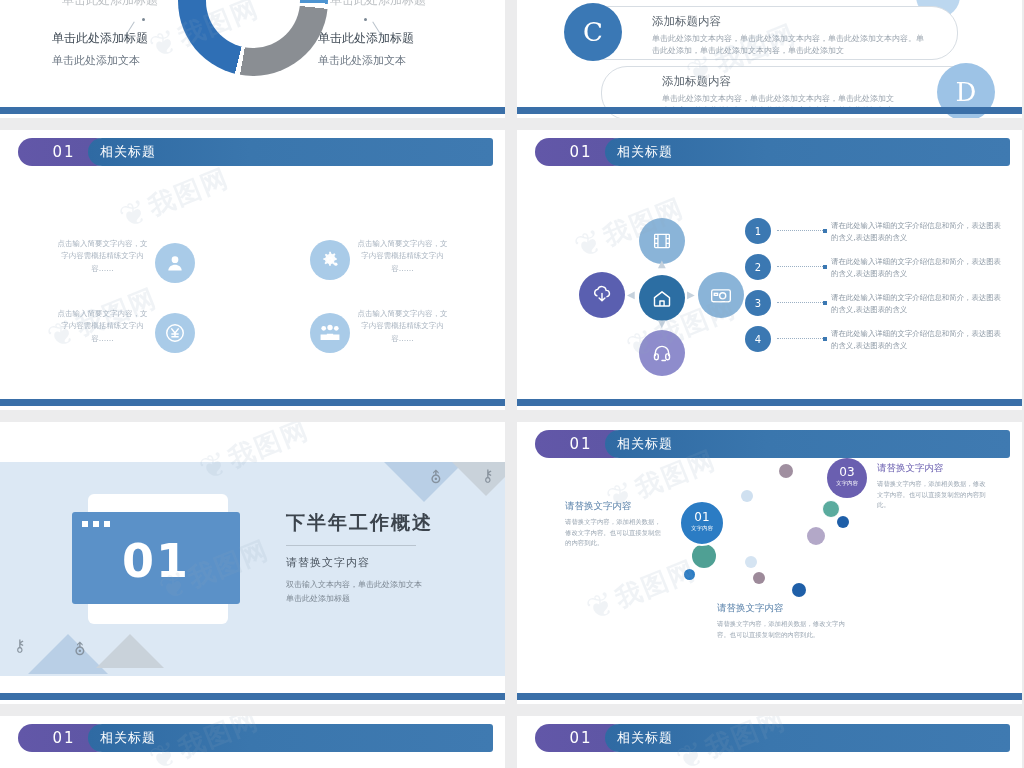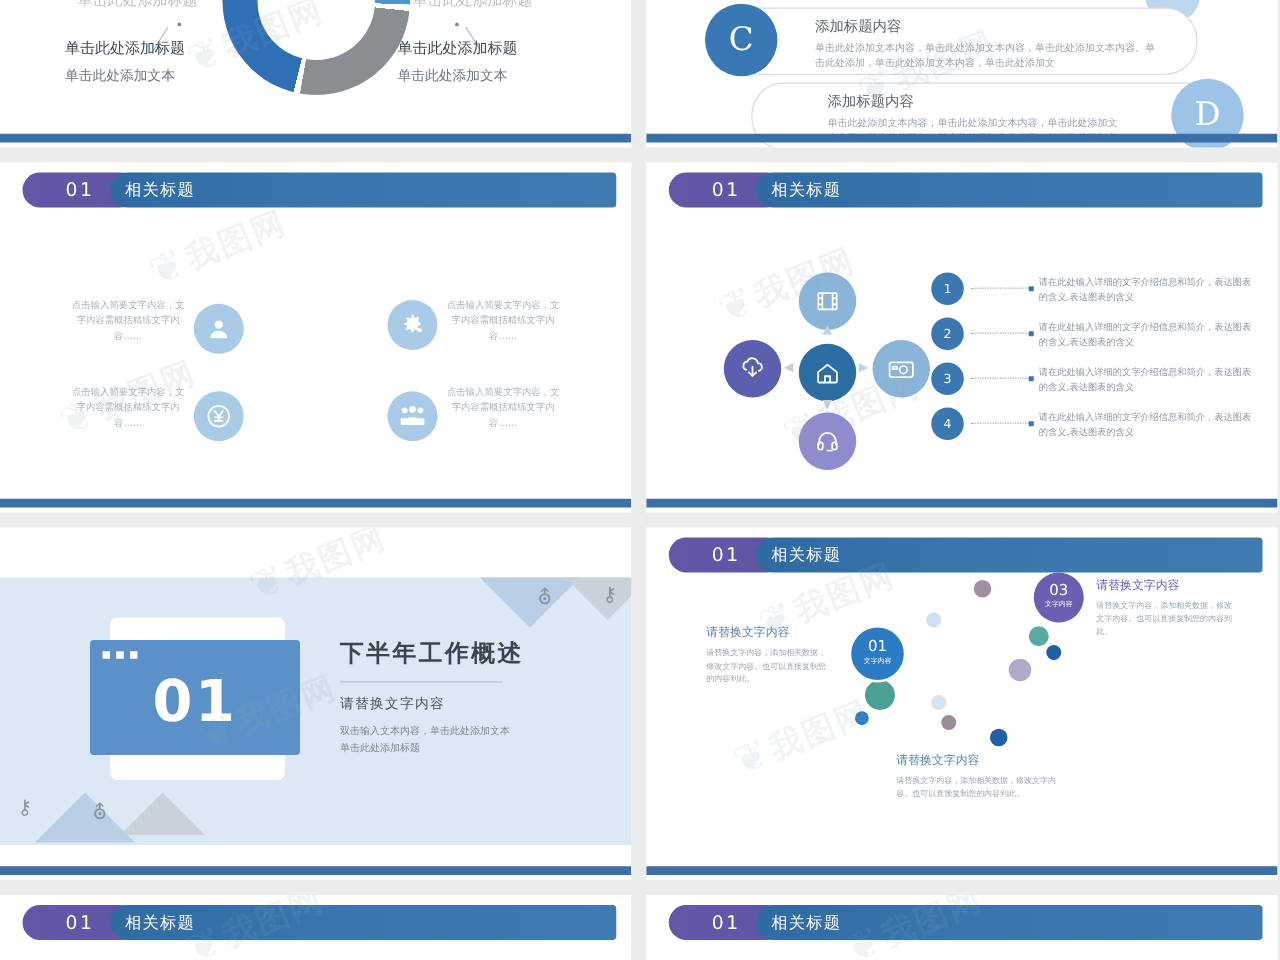--- a/index.html
+++ b/index.html
@@ -157,21 +157,21 @@
   .s5{background:#fff;}
   .s5 .band{position:absolute;left:0;right:0;top:40px;bottom:28px;background:#dce8f4;}
   .s5 .cardW{position:absolute;left:88px;top:72px;width:140px;height:130px;background:#fff;border-radius:6px;}
   .s5 .cardB{position:absolute;left:72px;top:90px;width:168px;height:92px;background:#5b91c8;border-radius:3px;}
   .s5 .cardB .dots{position:absolute;left:10px;top:9px;display:flex;gap:5px;}
   .s5 .cardB .dots i{width:6px;height:6px;background:#fff;display:block;}
   .s5 .cardB .n{
     position:absolute;left:0;right:0;top:22px;text-align:center;
     color:#fff;font-size:46px;font-weight:bold;letter-spacing:2px;
   }
-  .s5 .rt{position:absolute;left:272px;top:88px;right:32px;}
+  .s5 .rt{position:absolute;left:286px;top:88px;right:32px;}
   .s5 .rt h2{margin:0;font-size:19px;color:#3c444d;font-weight:bold;letter-spacing:2px;}
   .s5 .rt .rule{height:1px;background:#b9c4cf;margin:9px 0 9px;width:130px;}
   .s5 .rt .sub{font-size:11px;color:#4a545f;letter-spacing:1px;margin-bottom:8px;}
   .s5 .rt .d{font-size:8px;color:#7d8893;line-height:1.8;}
   .s5 .tri{position:absolute;width:0;height:0;}
   .s5 .key{position:absolute;color:#7d8893;font-size:16px;opacity:.85;}
 
   
   .s6 .big{
     position:absolute;left:200px;top:50px;width:108px;height:108px;border-radius:50%;

